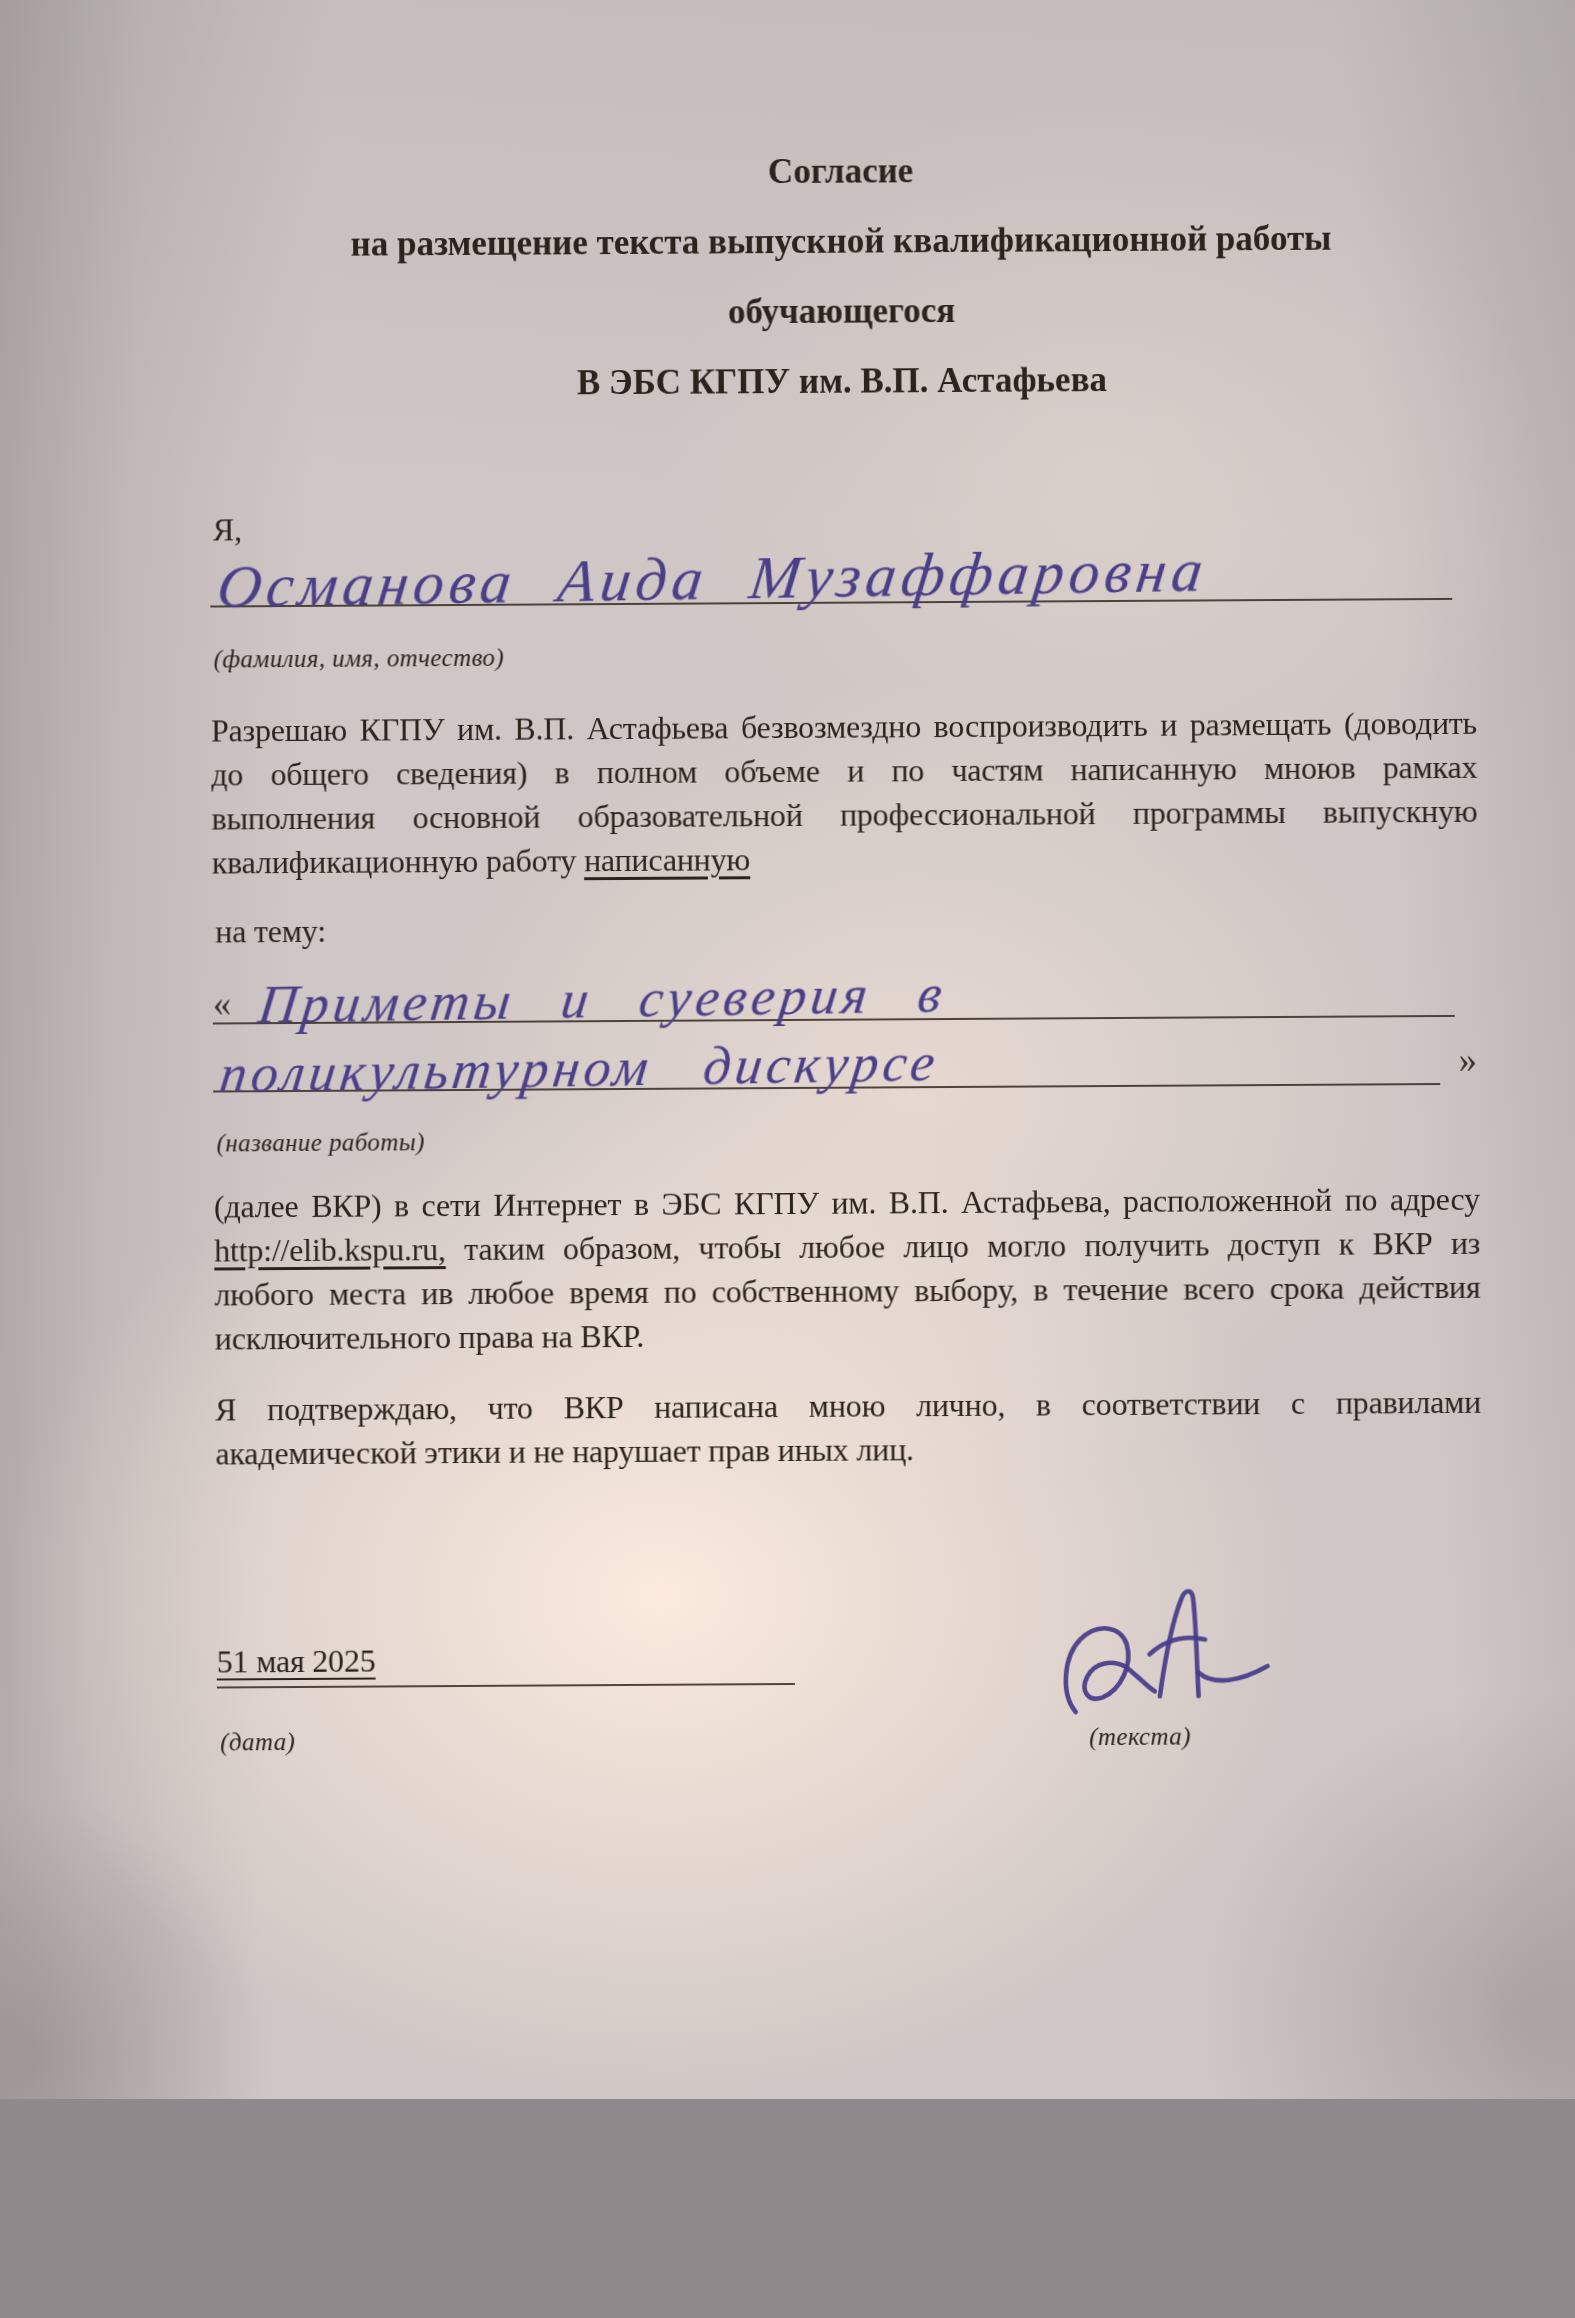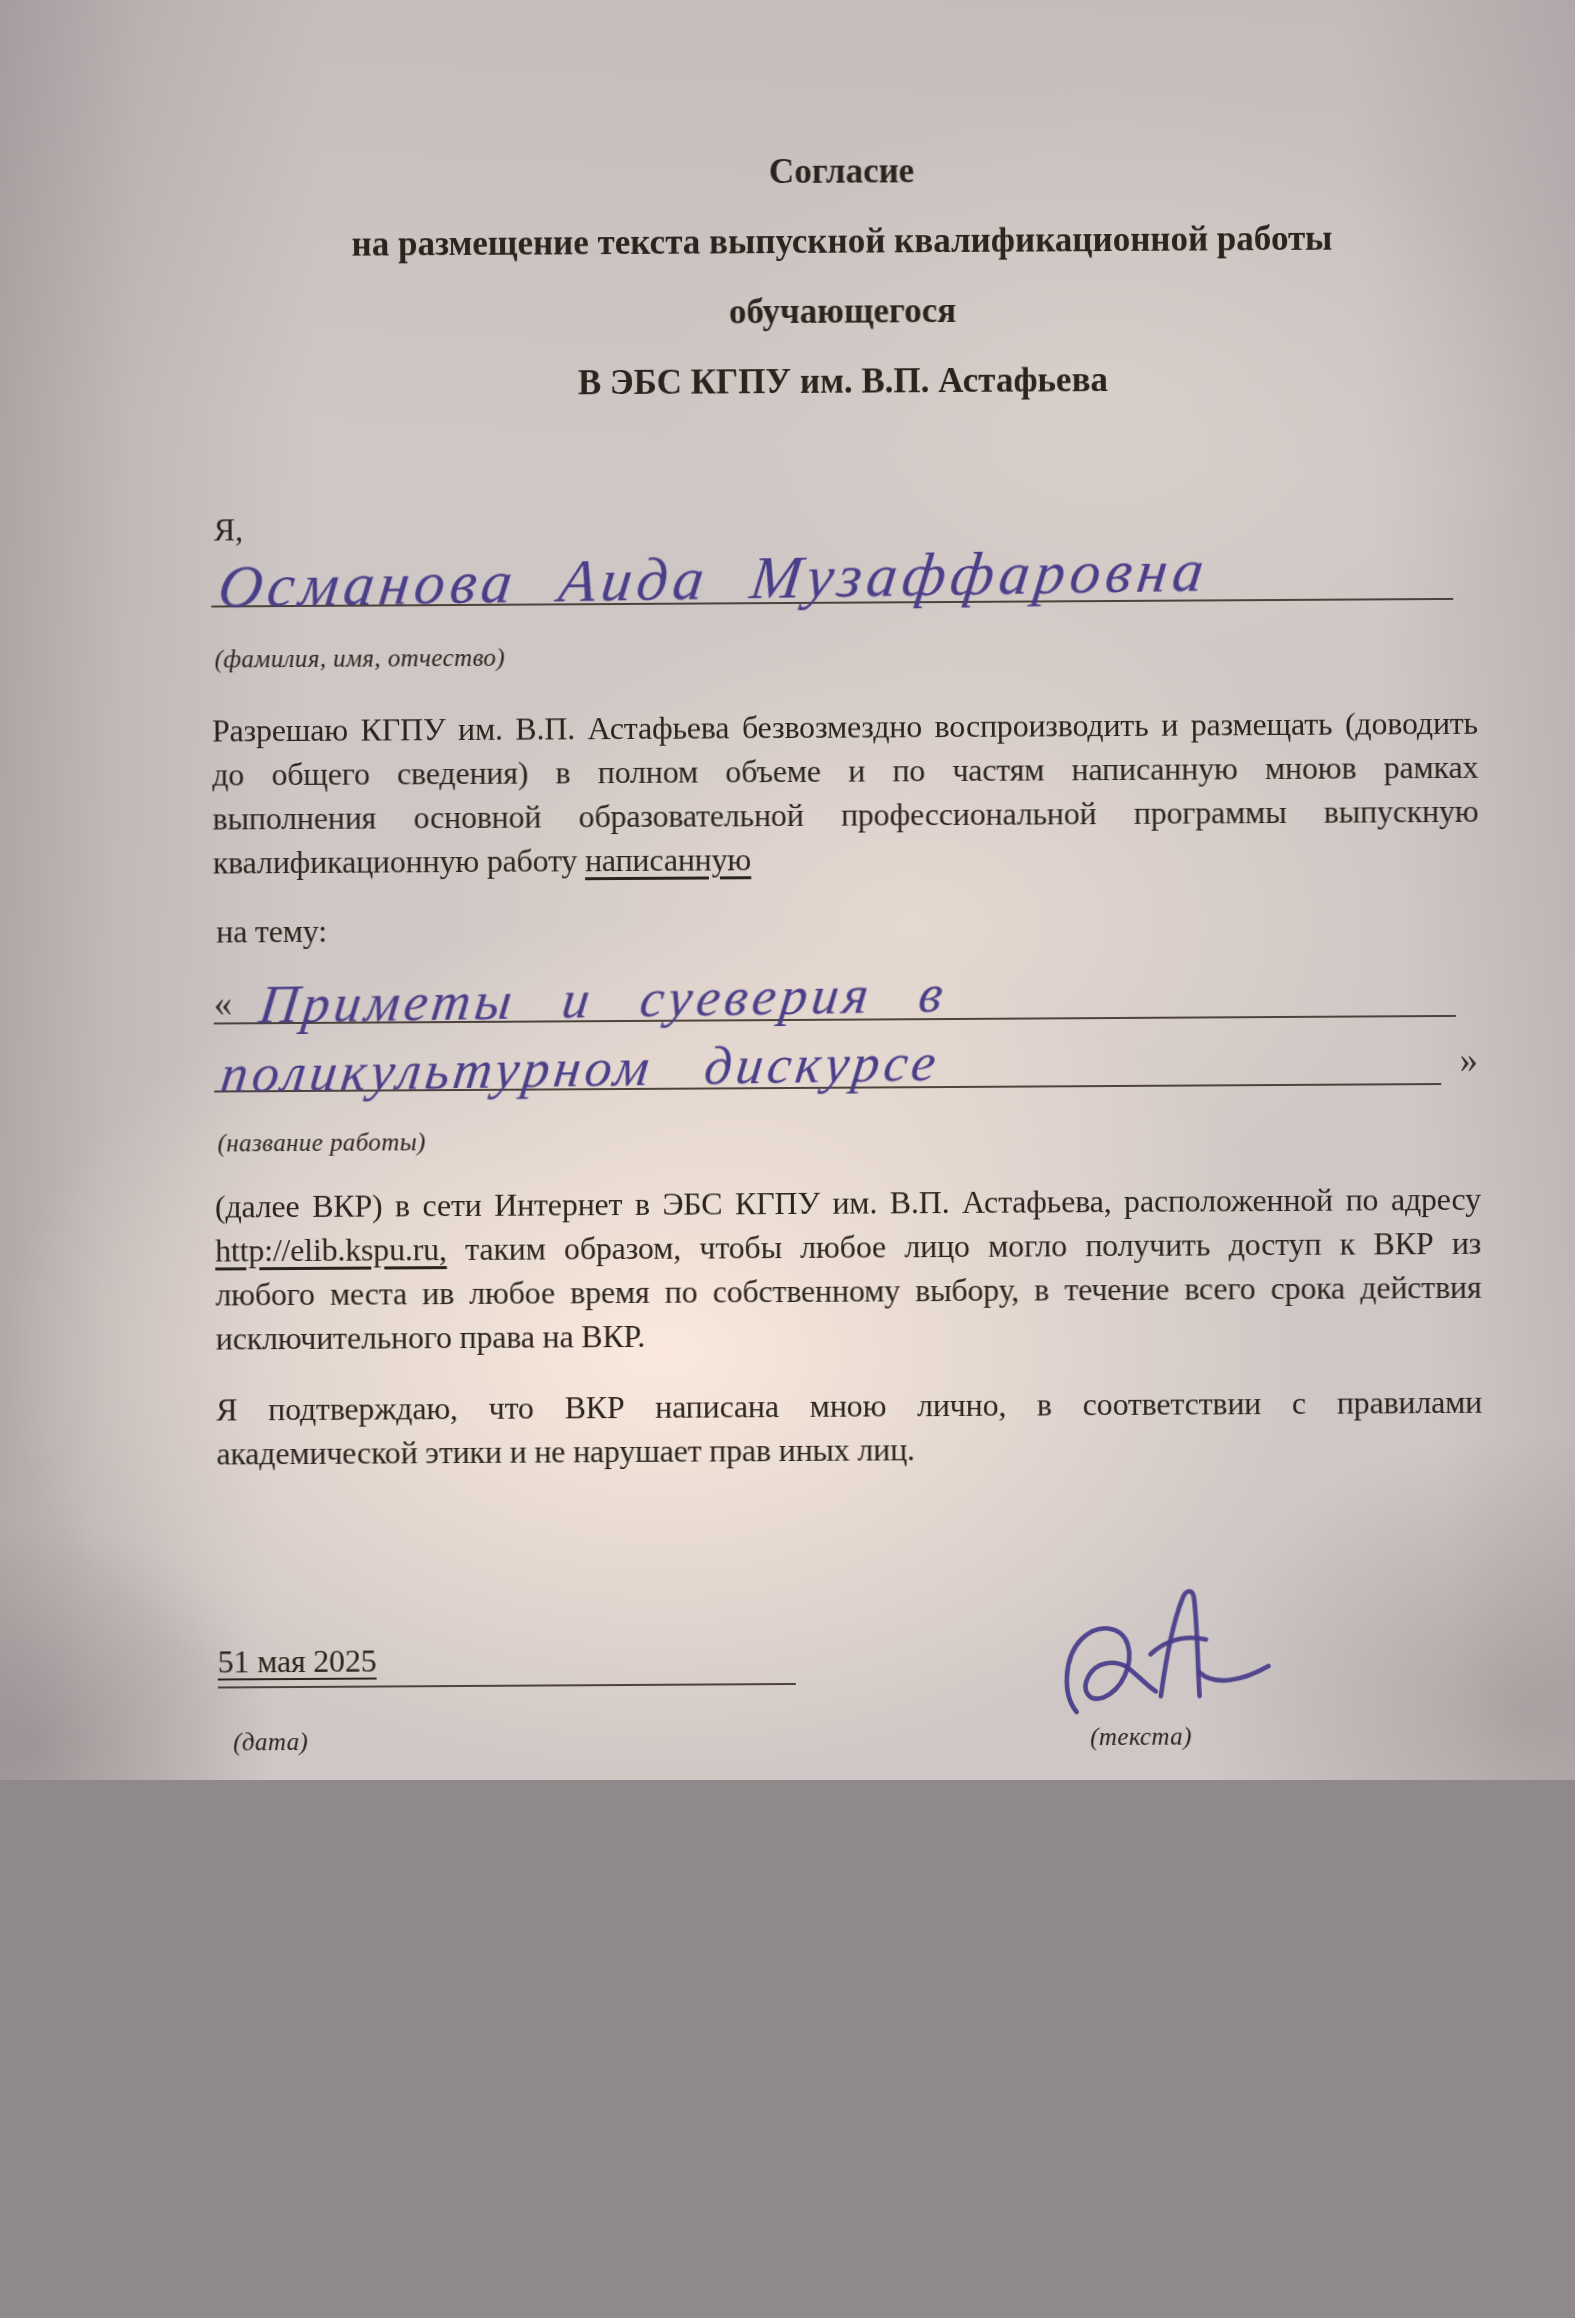--- a/index.html
+++ b/index.html
@@ -1,18 +1,18 @@
 <!DOCTYPE html>
 <html style="font-size:13.5px"><head>
 <meta charset="utf-8">
 <style>
   html,body{margin:0;padding:0;background:#8f898b;}
   .sheet{
     position:relative;
-    width:1575px;height:1780px;
+    width:1575px;height:2099px;
     overflow:hidden;
     background-color:#cfc7c5;
     background-image:
       radial-gradient(ellipse 58% 34% at 42% 76%, rgba(253,235,222,0.95), rgba(253,235,222,0) 72%),
       radial-gradient(ellipse 46% 28% at 58% 52%, rgba(242,226,215,0.65), rgba(242,226,215,0) 70%),
       radial-gradient(ellipse 40% 26% at 70% 23%, rgba(225,213,207,0.55), rgba(225,213,207,0) 70%),
       radial-gradient(ellipse 30% 22% at 97% 96%, rgba(118,110,113,0.38), rgba(118,110,113,0) 70%),
       radial-gradient(ellipse 22% 18% at 2% 98%, rgba(118,110,113,0.42), rgba(118,110,113,0) 70%),
       linear-gradient(92deg, rgba(110,102,105,0.38) 0%, rgba(110,102,105,0.14) 9%, rgba(110,102,105,0) 20%),
       linear-gradient(266deg, rgba(128,120,123,0.30) 0%, rgba(128,120,123,0) 14%),
@@ -93,21 +93,21 @@
     </div>
 
     <div class="abs para body-text" style="top:1384px;">
       <div class="jline">Я подтверждаю, что ВКР написана мною лично, в соответствии с правилами</div>
       <div class="jline jlast">академической этики и не нарушает прав иных лиц.</div>
     </div>
 
     <div class="abs hand-row" style="left:213px;top:1619px;width:578px;height:64px;">
       <span class="abs body-text u" style="left:0;bottom:3.4px;text-decoration-thickness:1.7px;">51 мая 2025</span>
     </div>
-    <div class="abs caption" style="left:216px;top:1725px;margin-left:12px;">(дата)</div>
+    <div class="abs caption" style="left:216px;top:1725px;">(дата)</div>
 
     <div class="abs" style="left:1058px;top:1589px;width:211px;height:139px;">
       <svg class="sig-svg" width="211" height="139" viewBox="0 0 250 165">
         <path d="M16,148 C-2,126 2,82 22,62 C42,42 70,46 77,68 C84,92 70,122 48,131 C31,137 21,123 30,106 C39,89 60,86 76,95"></path>
         <path d="M76,95 C88,104 100,118 110,124"></path>
         <path d="M116,130 C122,88 132,40 142,15 C146,4 154,2 156,13 C160,46 160,98 162,130"></path>
         <path d="M104,80 C122,64 144,57 170,63"></path>
         <path d="M162,102 C180,118 212,113 244,95"></path>
       </svg>
     </div>

